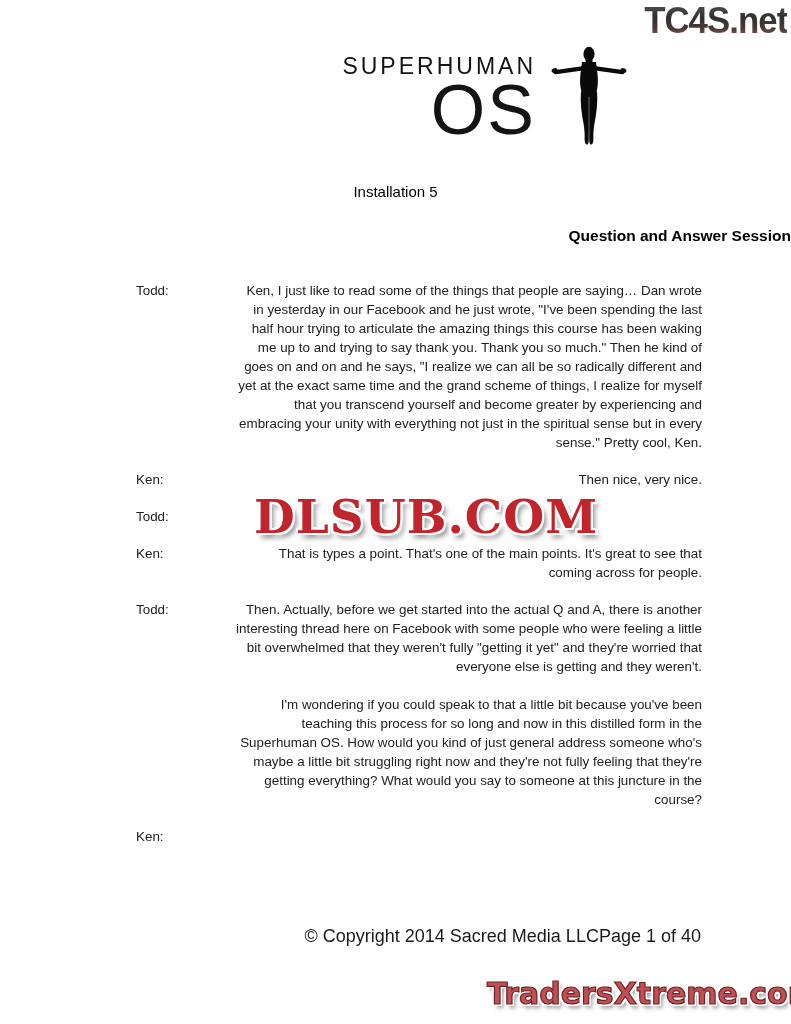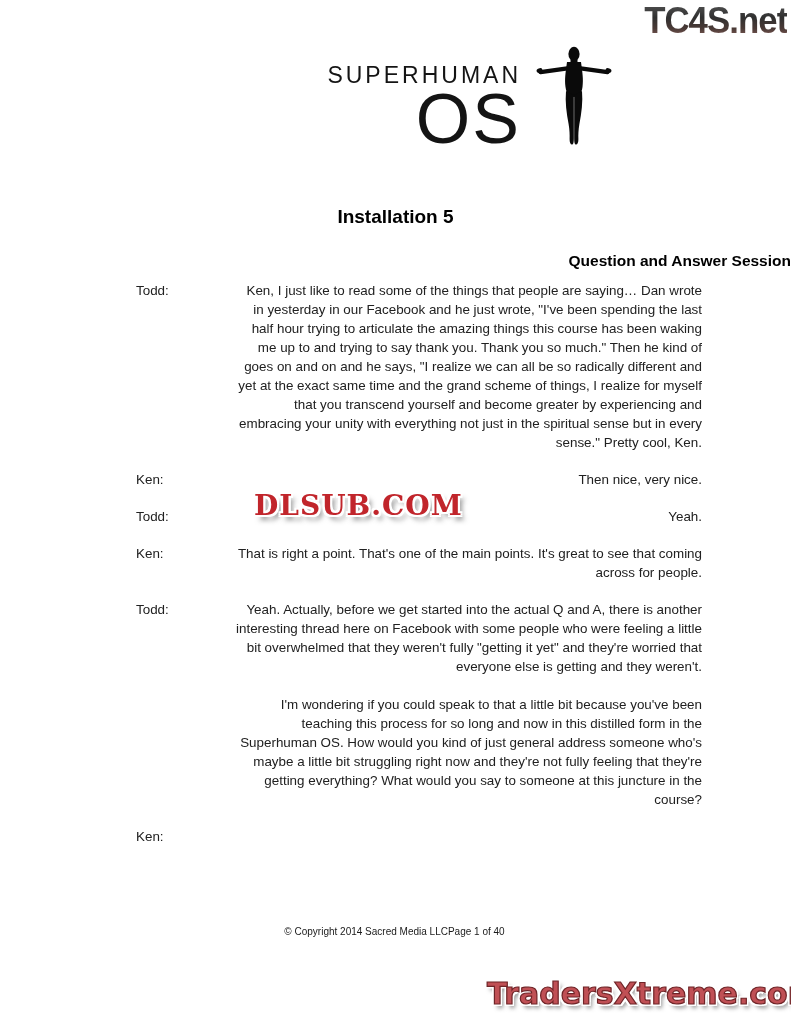--- a/index.html
+++ b/index.html
@@ -27,24 +27,24 @@
     transform-origin: right top;
     background: linear-gradient(180deg, #5a5a5a 0%, #303030 42%, #4a3a36 68%, #a0706a 100%);
     -webkit-background-clip: text;
     background-clip: text;
     color: transparent;
   }
 
   
   .logo {
     position: absolute;
-    left: 253px;
+    left: 268px;
     top: 44px;
     display: flex;
-    align-items: flex-end;
+    align-items: center;
   }
   .logo-text { width: 268px; text-align: right; color: #141414; }
   .logo-line1 {
     font-size: 23px;
     font-weight: 300;
     letter-spacing: 3px;
     line-height: 26px;
     white-space: nowrap;
   }
   .logo-line2 {
@@ -57,21 +57,21 @@
 
   
   .title-block {
     position: absolute;
     top: 180px;
     left: 0;
     width: 791px;
     text-align: center;
     color: #000;
   }
-  .title-line { font-size: 19px; font-weight: bold; line-height: 23px; margin-top: 25px; }
+  .title-line { font-size: 15px; font-weight: normal; line-height: 23px; }
   .subtitle { margin-top: 24px; font-size: 15.5px; font-weight: bold; text-align: right; }
 
   
   .transcript {
     position: absolute;
     left: 88px;
     top: 281px;
     width: 614px;
     font-size: 13.4px;
     line-height: 19px;
@@ -83,38 +83,38 @@
   .paras p { margin: 0 0 19px 0; text-align: right; }
   .paras p:last-child { margin-bottom: 0; }
 
   
   .dlsub {
     position: absolute;
     left: 254px;
     top: 489px;
     font-family: "DejaVu Serif", serif;
     font-weight: bold;
-    font-size: 28px;
+    font-size: 47px;
     letter-spacing: 1px;
     color: #c1252b;
     text-shadow:
       -2px -2px 0 #ffffff, 2px -2px 0 #ffffff, -2px 2px 0 #ffffff, 2px 2px 0 #ffffff,
       -2px 0 0 #ffffff, 2px 0 0 #ffffff, 0 -2px 0 #ffffff, 0 2px 0 #ffffff,
       4px 5px 5px rgba(60,60,60,0.55);
   }
 
   
   .footer {
     position: absolute;
     left: 88px;
     top: 926px;
     width: 613px;
     display: flex;
-    justify-content: center;
-    font-size: 10px;
+    justify-content: flex-end;
+    font-size: 18px;
     color: #1a1a1a;
   }
 
   
   .traders {
     position: absolute;
     left: 487px;
     top: 976px;
     font-family: "DejaVu Sans", sans-serif;
     font-weight: bold;
@@ -169,36 +169,33 @@
 
     <div class="entry">
       <div class="speaker">Ken:</div>
       <div class="paras">
           <p>Then nice, very nice.</p>
         </div>
     </div>
 
     <div class="entry">
       <div class="speaker">Todd:</div>
-      <div class="paras">
-          <p>Yeah.</p>
-        </div>
     </div>
 
     <div class="entry">
       <div class="speaker">Ken:</div>
       <div class="paras">
-          <p>That is right a point. That's one of the main points. It's great to see that coming across for people.</p>
+          <p>That is types a point. That's one of the main points. It's great to see that coming across for people.</p>
         </div>
     </div>
 
     <div class="entry">
       <div class="speaker">Todd:</div>
       <div class="paras">
-          <p>Yeah. Actually, before we get started into the actual Q and A, there is another interesting thread here on Facebook with some people who were feeling a little bit overwhelmed that they weren't fully "getting it yet" and they're worried that everyone else is getting and they weren't.</p>
+          <p>Then. Actually, before we get started into the actual Q and A, there is another interesting thread here on Facebook with some people who were feeling a little bit overwhelmed that they weren't fully "getting it yet" and they're worried that everyone else is getting and they weren't.</p>
           <p>I'm wondering if you could speak to that a little bit because you've been teaching this process for so long and now in this distilled form in the Superhuman OS. How would you kind of just general address someone who's maybe a little bit struggling right now and they're not fully feeling that they're getting everything? What would you say to someone at this juncture in the course?</p>
         </div>
     </div>
 
     <div class="entry">
       <div class="speaker">Ken:</div>
     </div>
   </div>
 
   <div class="dlsub">DLSUB.COM</div>

